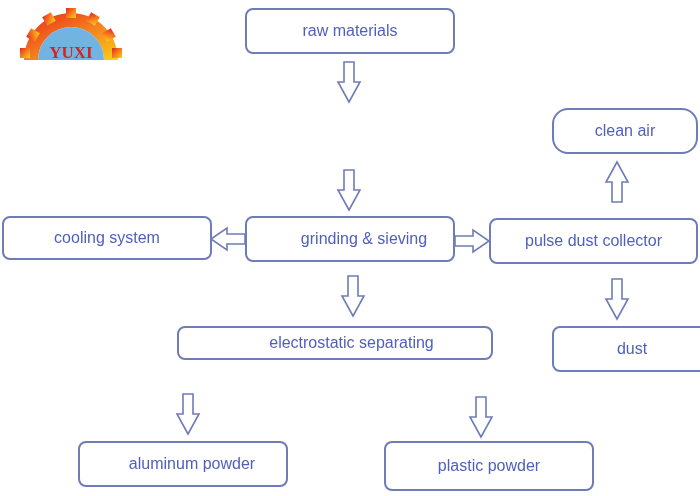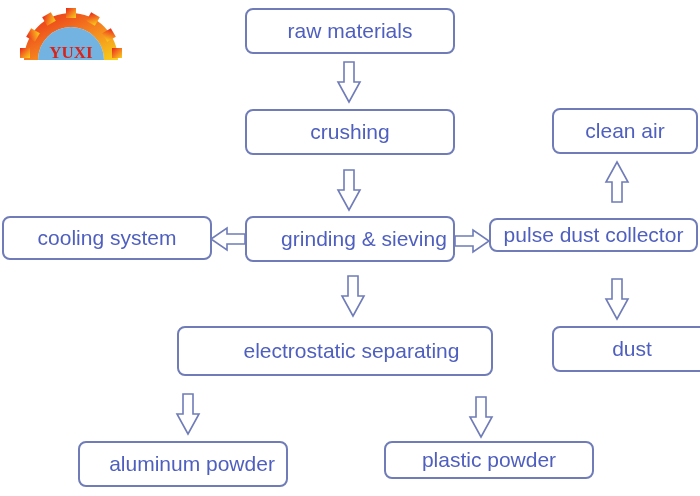--- a/index.html
+++ b/index.html
@@ -1,18 +1,18 @@
 <!DOCTYPE html>
 <html><head>
 <meta charset="utf-8">
 <style>
   html, body { margin:0; padding:0; background:#ffffff; }
   #canvas { position:relative; width:700px; height:496px; overflow:hidden; background:#fff; font-family:"Liberation Sans", sans-serif; }
   .box { position:absolute; box-sizing:border-box; border:2px solid #6f7cb8; border-radius:8px; background:#fff;
-         display:flex; align-items:center; justify-content:center; color:#4f5fbf; font-size:21px; white-space:nowrap; }
+         display:flex; align-items:center; justify-content:center; color:#4f5fbf; font-size:16px; white-space:nowrap; }
   svg.arrows { position:absolute; left:0; top:0; }
   .logo { position:absolute; left:18px; top:8px; width:106px; height:60px; }
 </style>
 </head>
 <body>
 
 <div id="canvas">
 
   <svg class="logo" viewBox="0 0 106 60">
     <defs>
@@ -48,23 +48,22 @@
     <path d="M476 397 h10 v20 h6 l-11 20 l-11 -20 h6 z"></path>
 
     <path d="M612 202 h10 v-20 h6 l-11 -20 l-11 20 h6 z"></path>
 
     <path d="M245 234 v10 h-18 v6 l-16 -11 l16 -11 v6 z"></path>
 
     <path d="M455 236 v10 h18 v6 l16 -11 l-16 -11 v6 z"></path>
   </svg>
 
   <div class="box" style="left:245px;top:8px;width:210px;height:46px;">raw materials</div>
-  <div class="box" style="left:245px;top:109px;width:210px;height:46px;">crushing</div>
   <div class="box" style="left:245px;top:216px;width:210px;height:46px;padding-left:28px;">grinding &amp; sieving</div>
   <div class="box" style="left:2px;top:216px;width:210px;height:44px;">cooling system</div>
-  <div class="box" style="left:489px;top:218px;width:209px;height:34px;">pulse dust collector</div>
-  <div class="box" style="left:552px;top:108px;width:146px;height:46px;">clean air</div>
+  <div class="box" style="left:489px;top:218px;width:209px;height:46px;">pulse dust collector</div>
+  <div class="box" style="left:552px;top:108px;width:146px;height:46px;border-radius:16px;">clean air</div>
   <div class="box" style="left:552px;top:326px;width:160px;height:46px;">dust</div>
-  <div class="box" style="left:177px;top:326px;width:316px;height:50px;padding-left:33px;">electrostatic separating</div>
+  <div class="box" style="left:177px;top:326px;width:316px;height:34px;padding-left:33px;">electrostatic separating</div>
   <div class="box" style="left:78px;top:441px;width:210px;height:46px;padding-left:18px;">aluminum powder</div>
-  <div class="box" style="left:384px;top:441px;width:210px;height:38px;">plastic powder</div>
+  <div class="box" style="left:384px;top:441px;width:210px;height:50px;">plastic powder</div>
 
 </div>
 
 </body></html>

